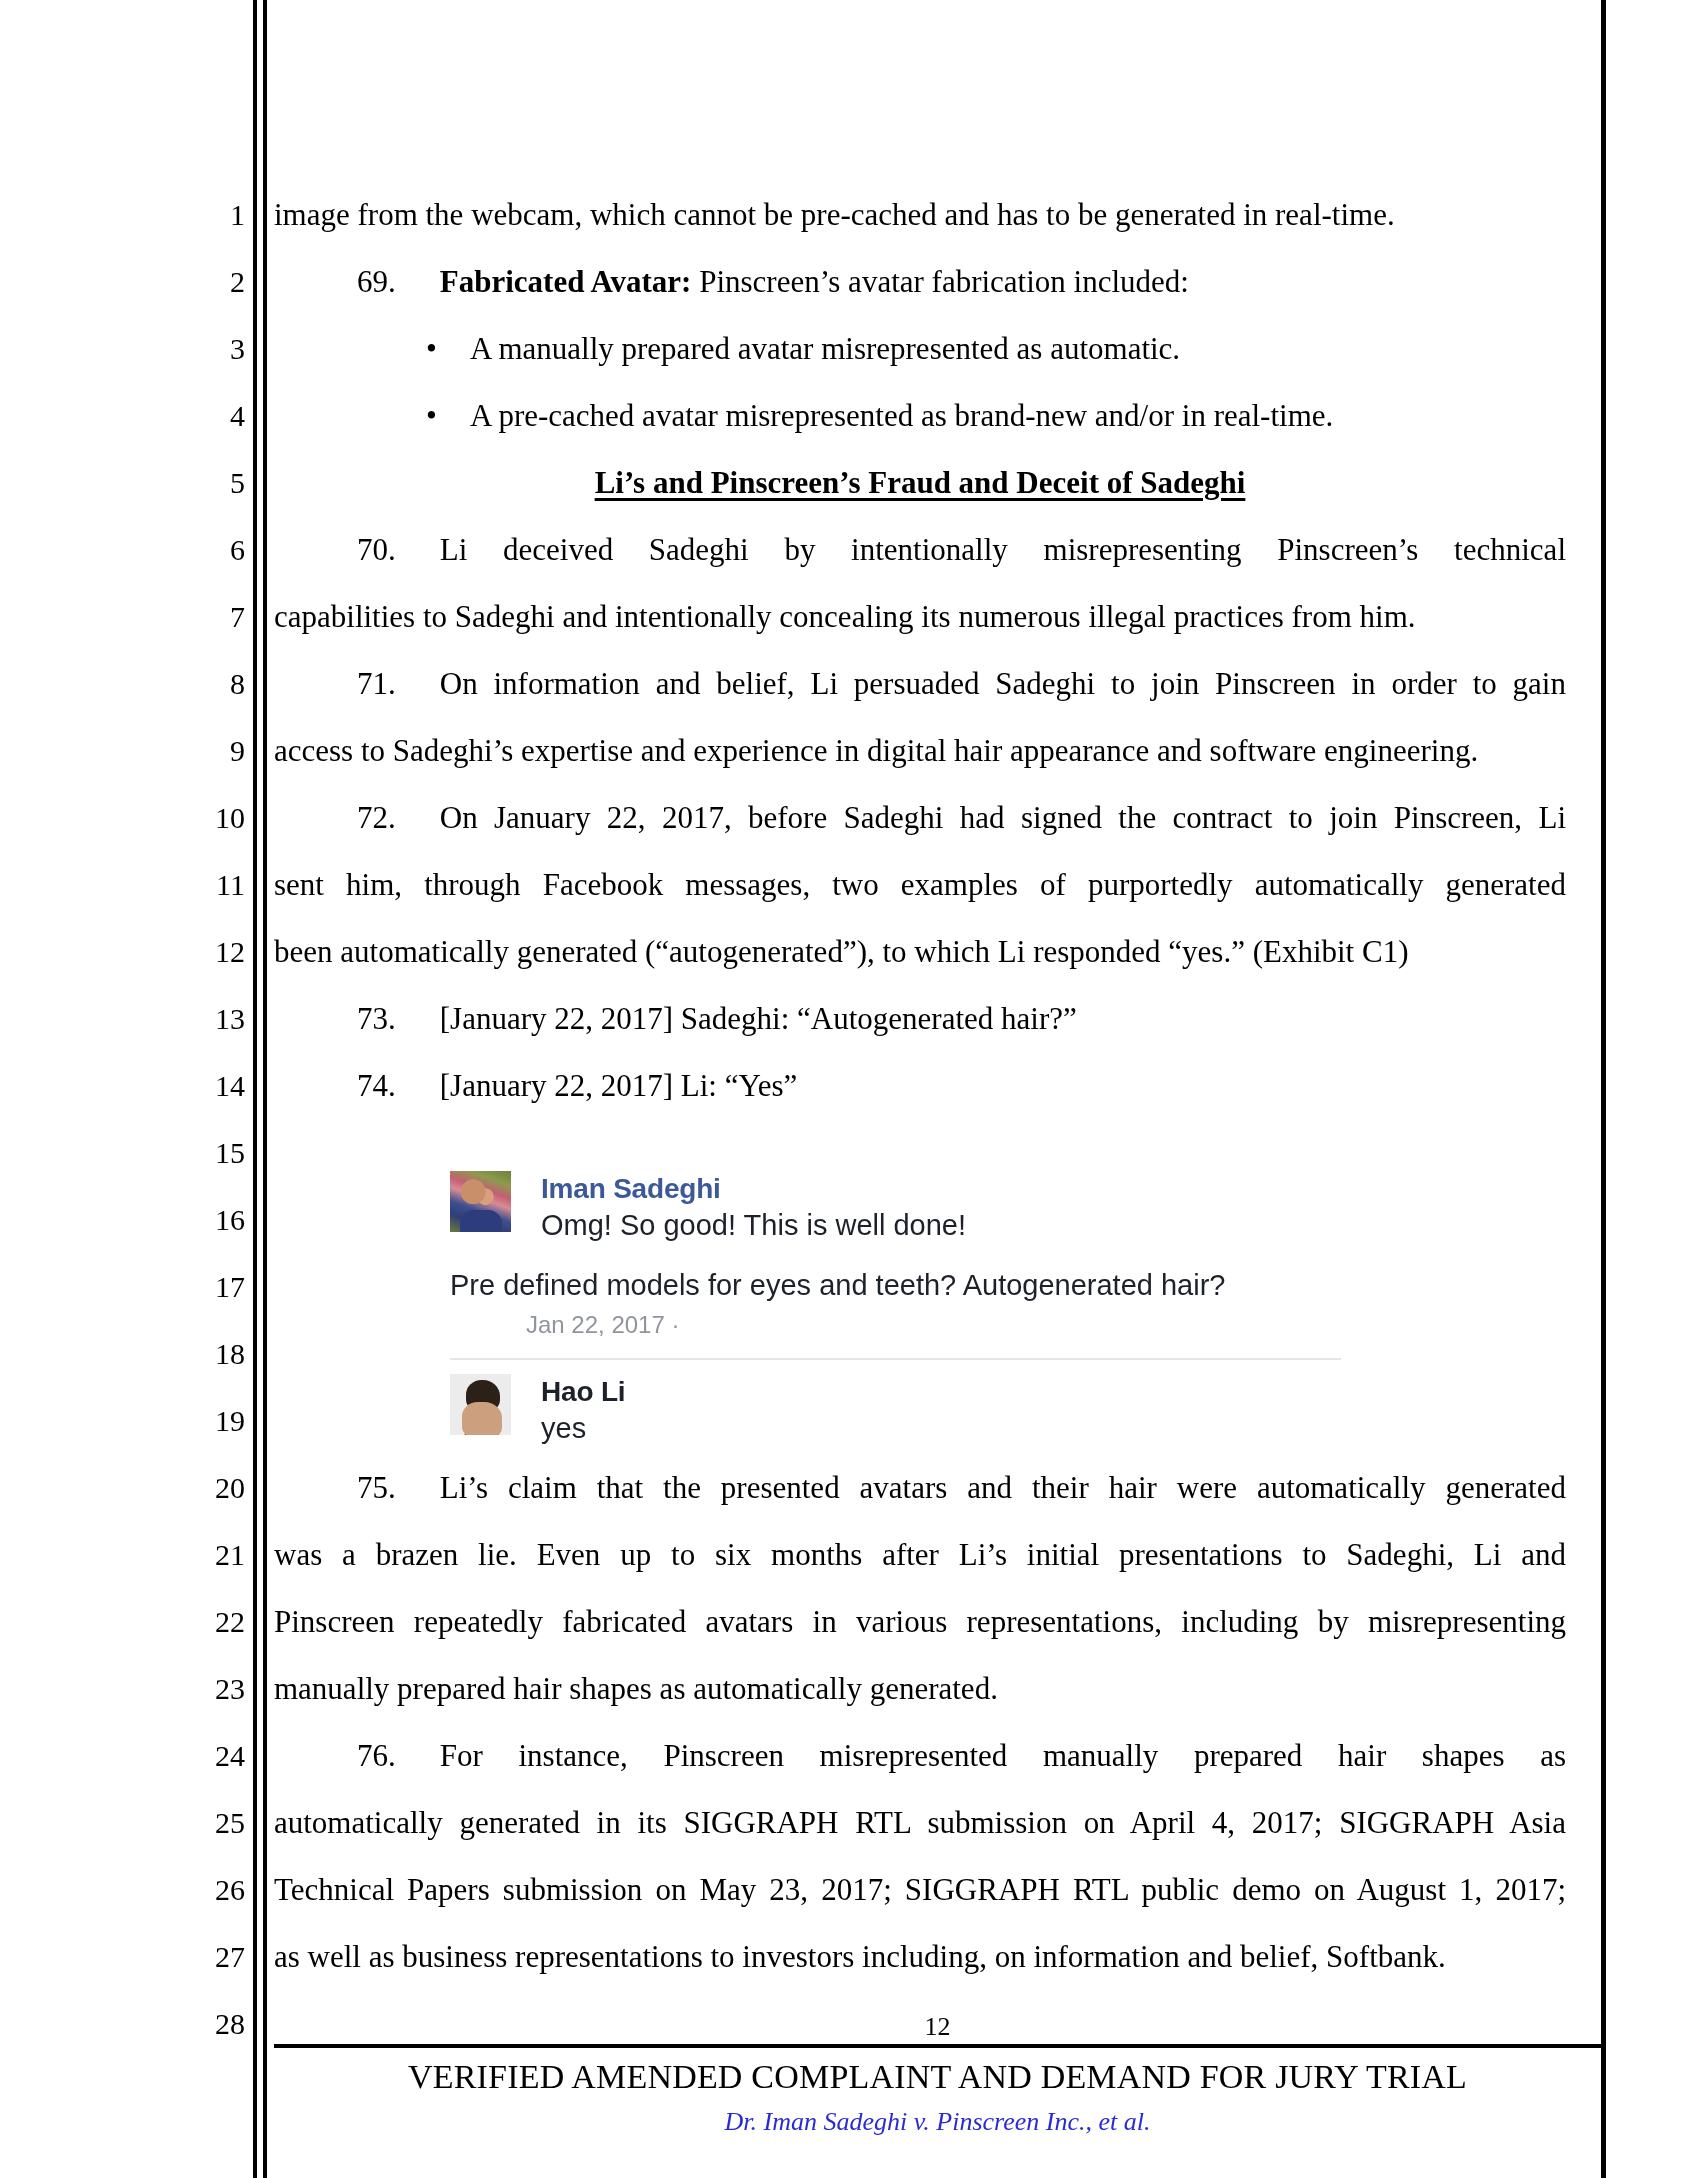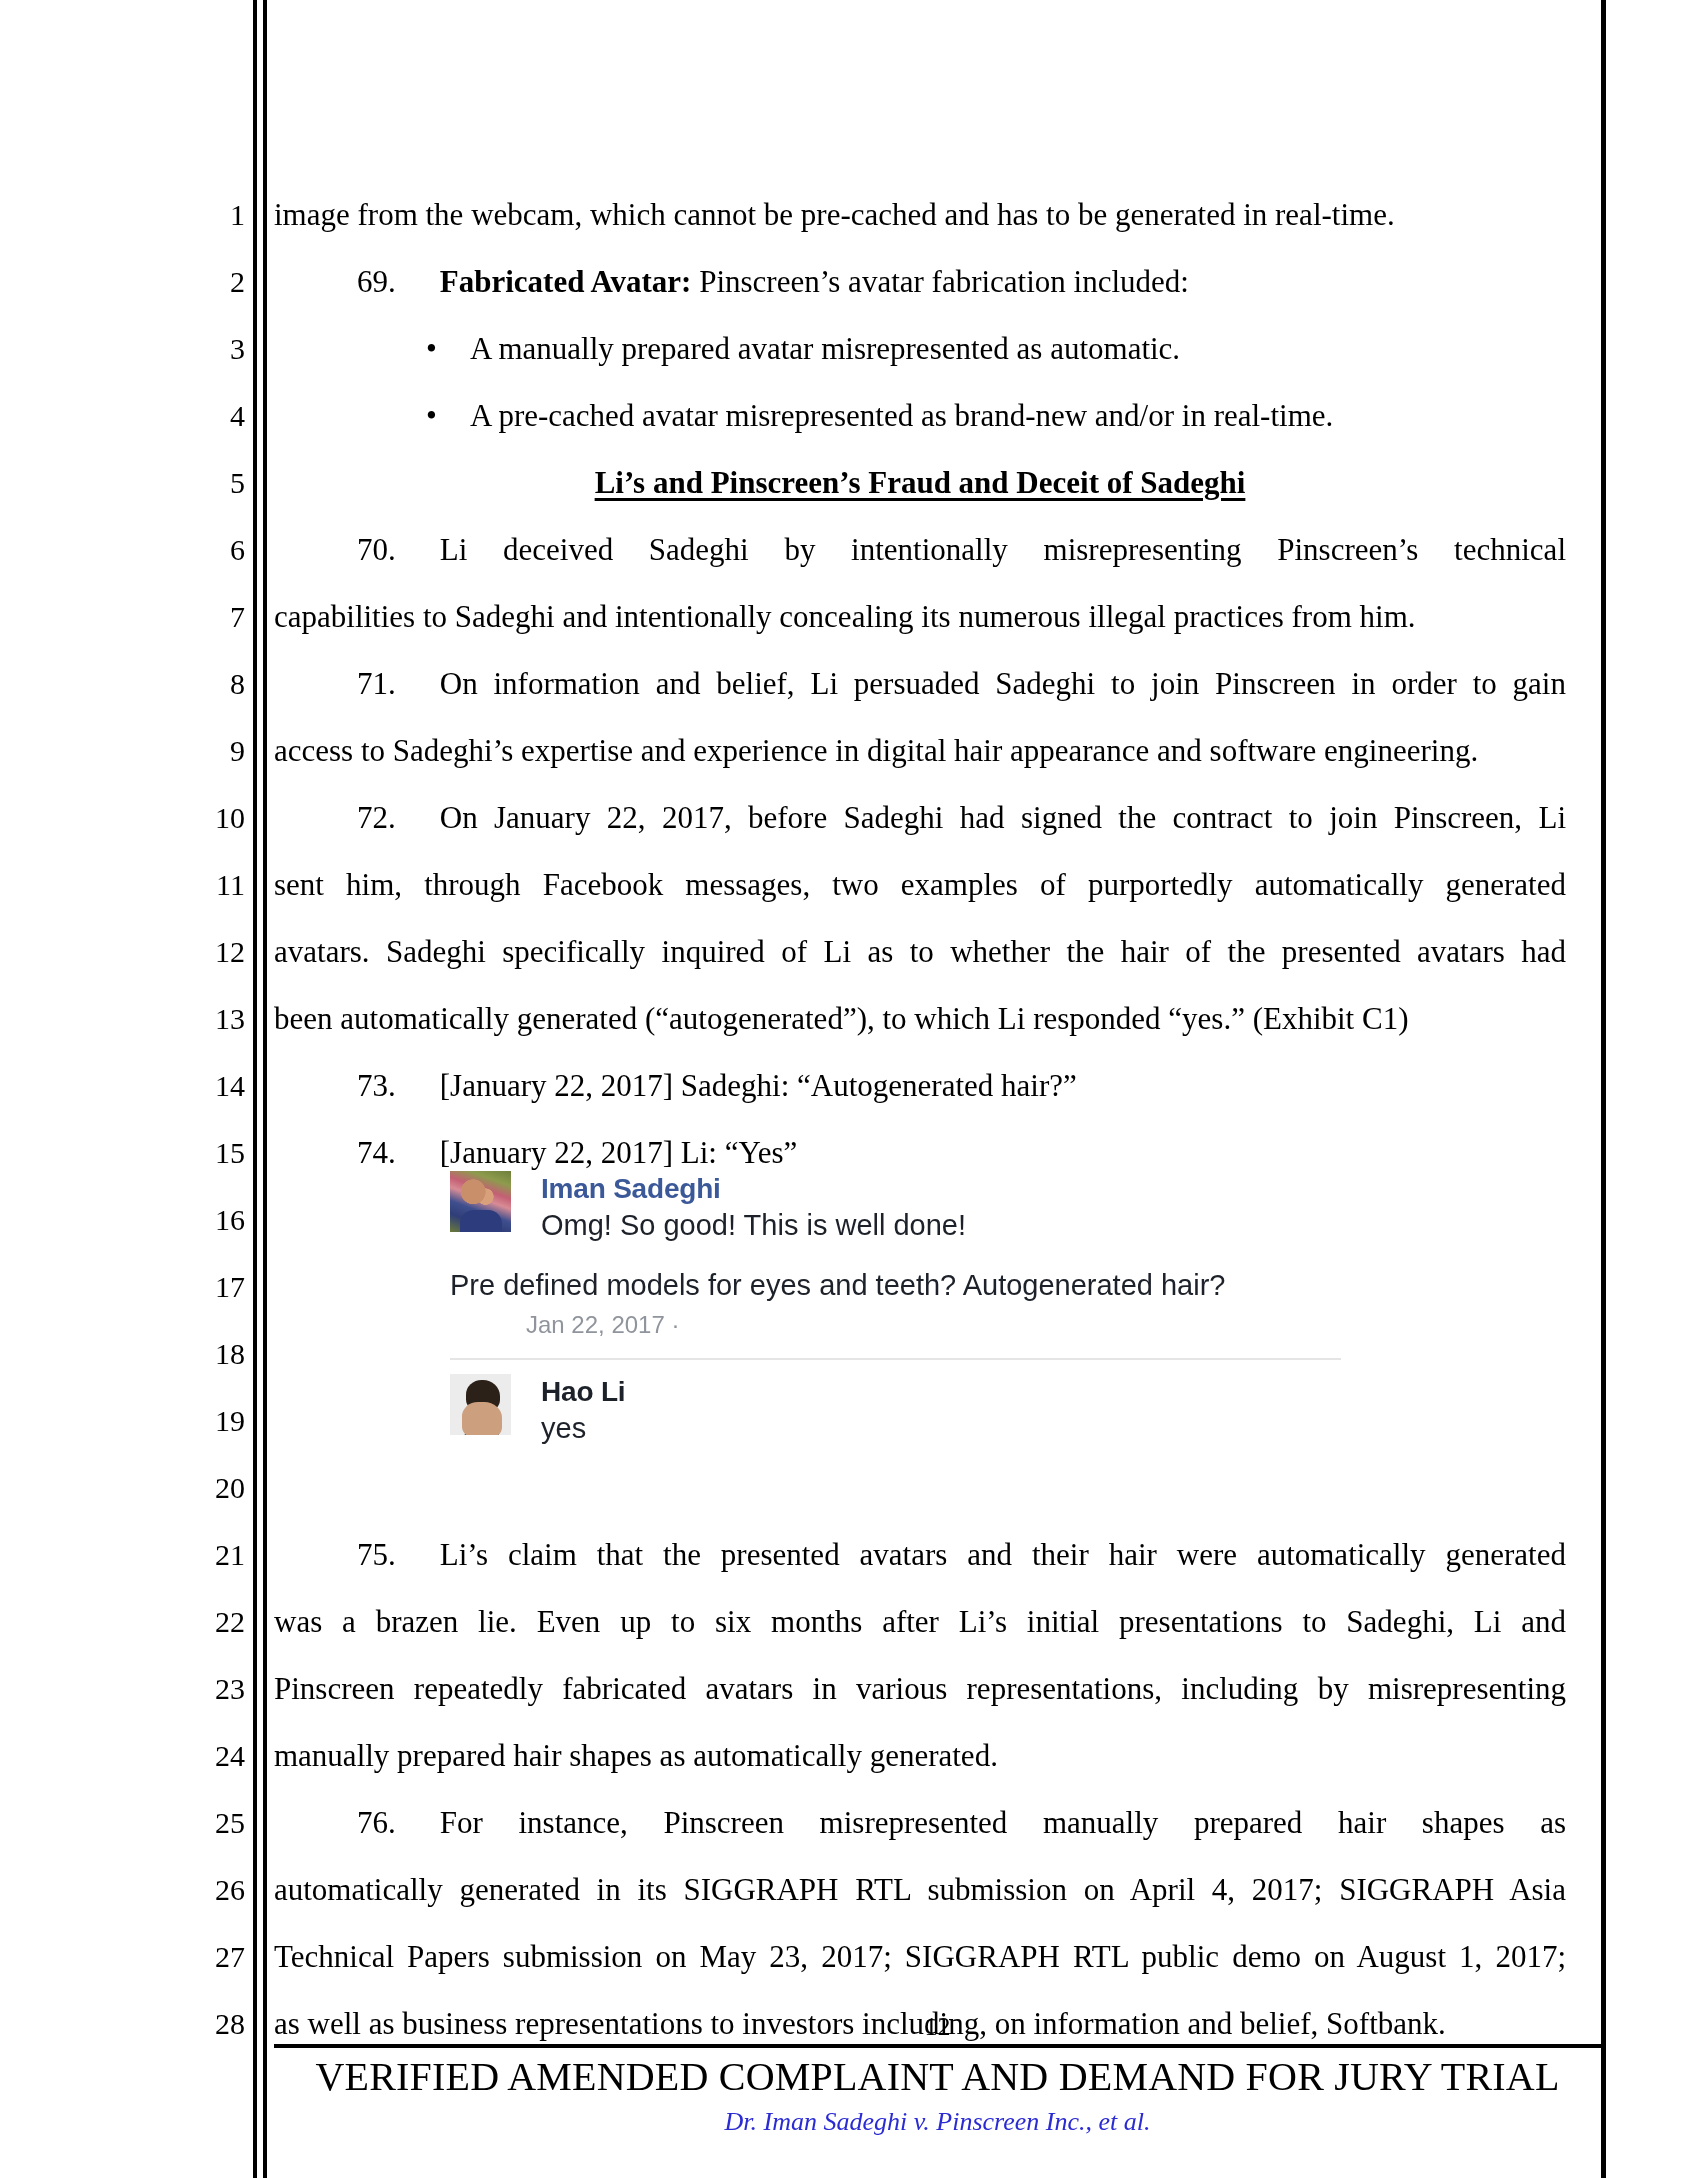--- a/index.html
+++ b/index.html
@@ -210,21 +210,21 @@
     line-height: 30px;
   }
   .footer-rule {
     height: 4px;
     background: #000;
     margin-top: 2px;
     width: 1327px;
   }
   .footer-title {
     text-align: center;
-    font-size: 40px;
+    font-size: 34px;
     line-height: 46px;
     padding-top: 6px;
     letter-spacing: 0.2px;
   }
   .footer-case {
     text-align: center;
     font-size: 26px;
     font-style: italic;
     line-height: 44px;
     color: #2b2bd4;
@@ -295,21 +295,20 @@
 
     <div class="ln indent just">
       <span class="para-num">71.</span><span class="gap-after-num"></span><span>On information and belief, Li persuaded Sadeghi to join Pinscreen in order to gain</span>
     </div>
     <div class="ln just-last">access to Sadeghi’s expertise and experience in digital hair appearance and software engineering.</div>
 
     <div class="ln indent just">
       <span class="para-num">72.</span><span class="gap-after-num"></span><span>On January 22, 2017, before Sadeghi had signed the contract to join Pinscreen, Li</span>
     </div>
     <div class="ln just">sent him, through Facebook messages, two examples of purportedly automatically generated</div>
-    <div class="ln just">avatars. Sadeghi specifically inquired of Li as to whether the hair of the presented avatars had</div>
     <div class="ln just-last">been automatically generated (“autogenerated”), to which Li responded “yes.” (Exhibit C1)</div>
 
     <div class="ln indent">
       <span class="para-num">73.</span><span class="gap-after-num"></span><span>[January 22, 2017] Sadeghi: “Autogenerated hair?”</span>
     </div>
 
     <div class="ln indent">
       <span class="para-num">74.</span><span class="gap-after-num"></span><span>[January 22, 2017] Li: “Yes”</span>
     </div>
 

